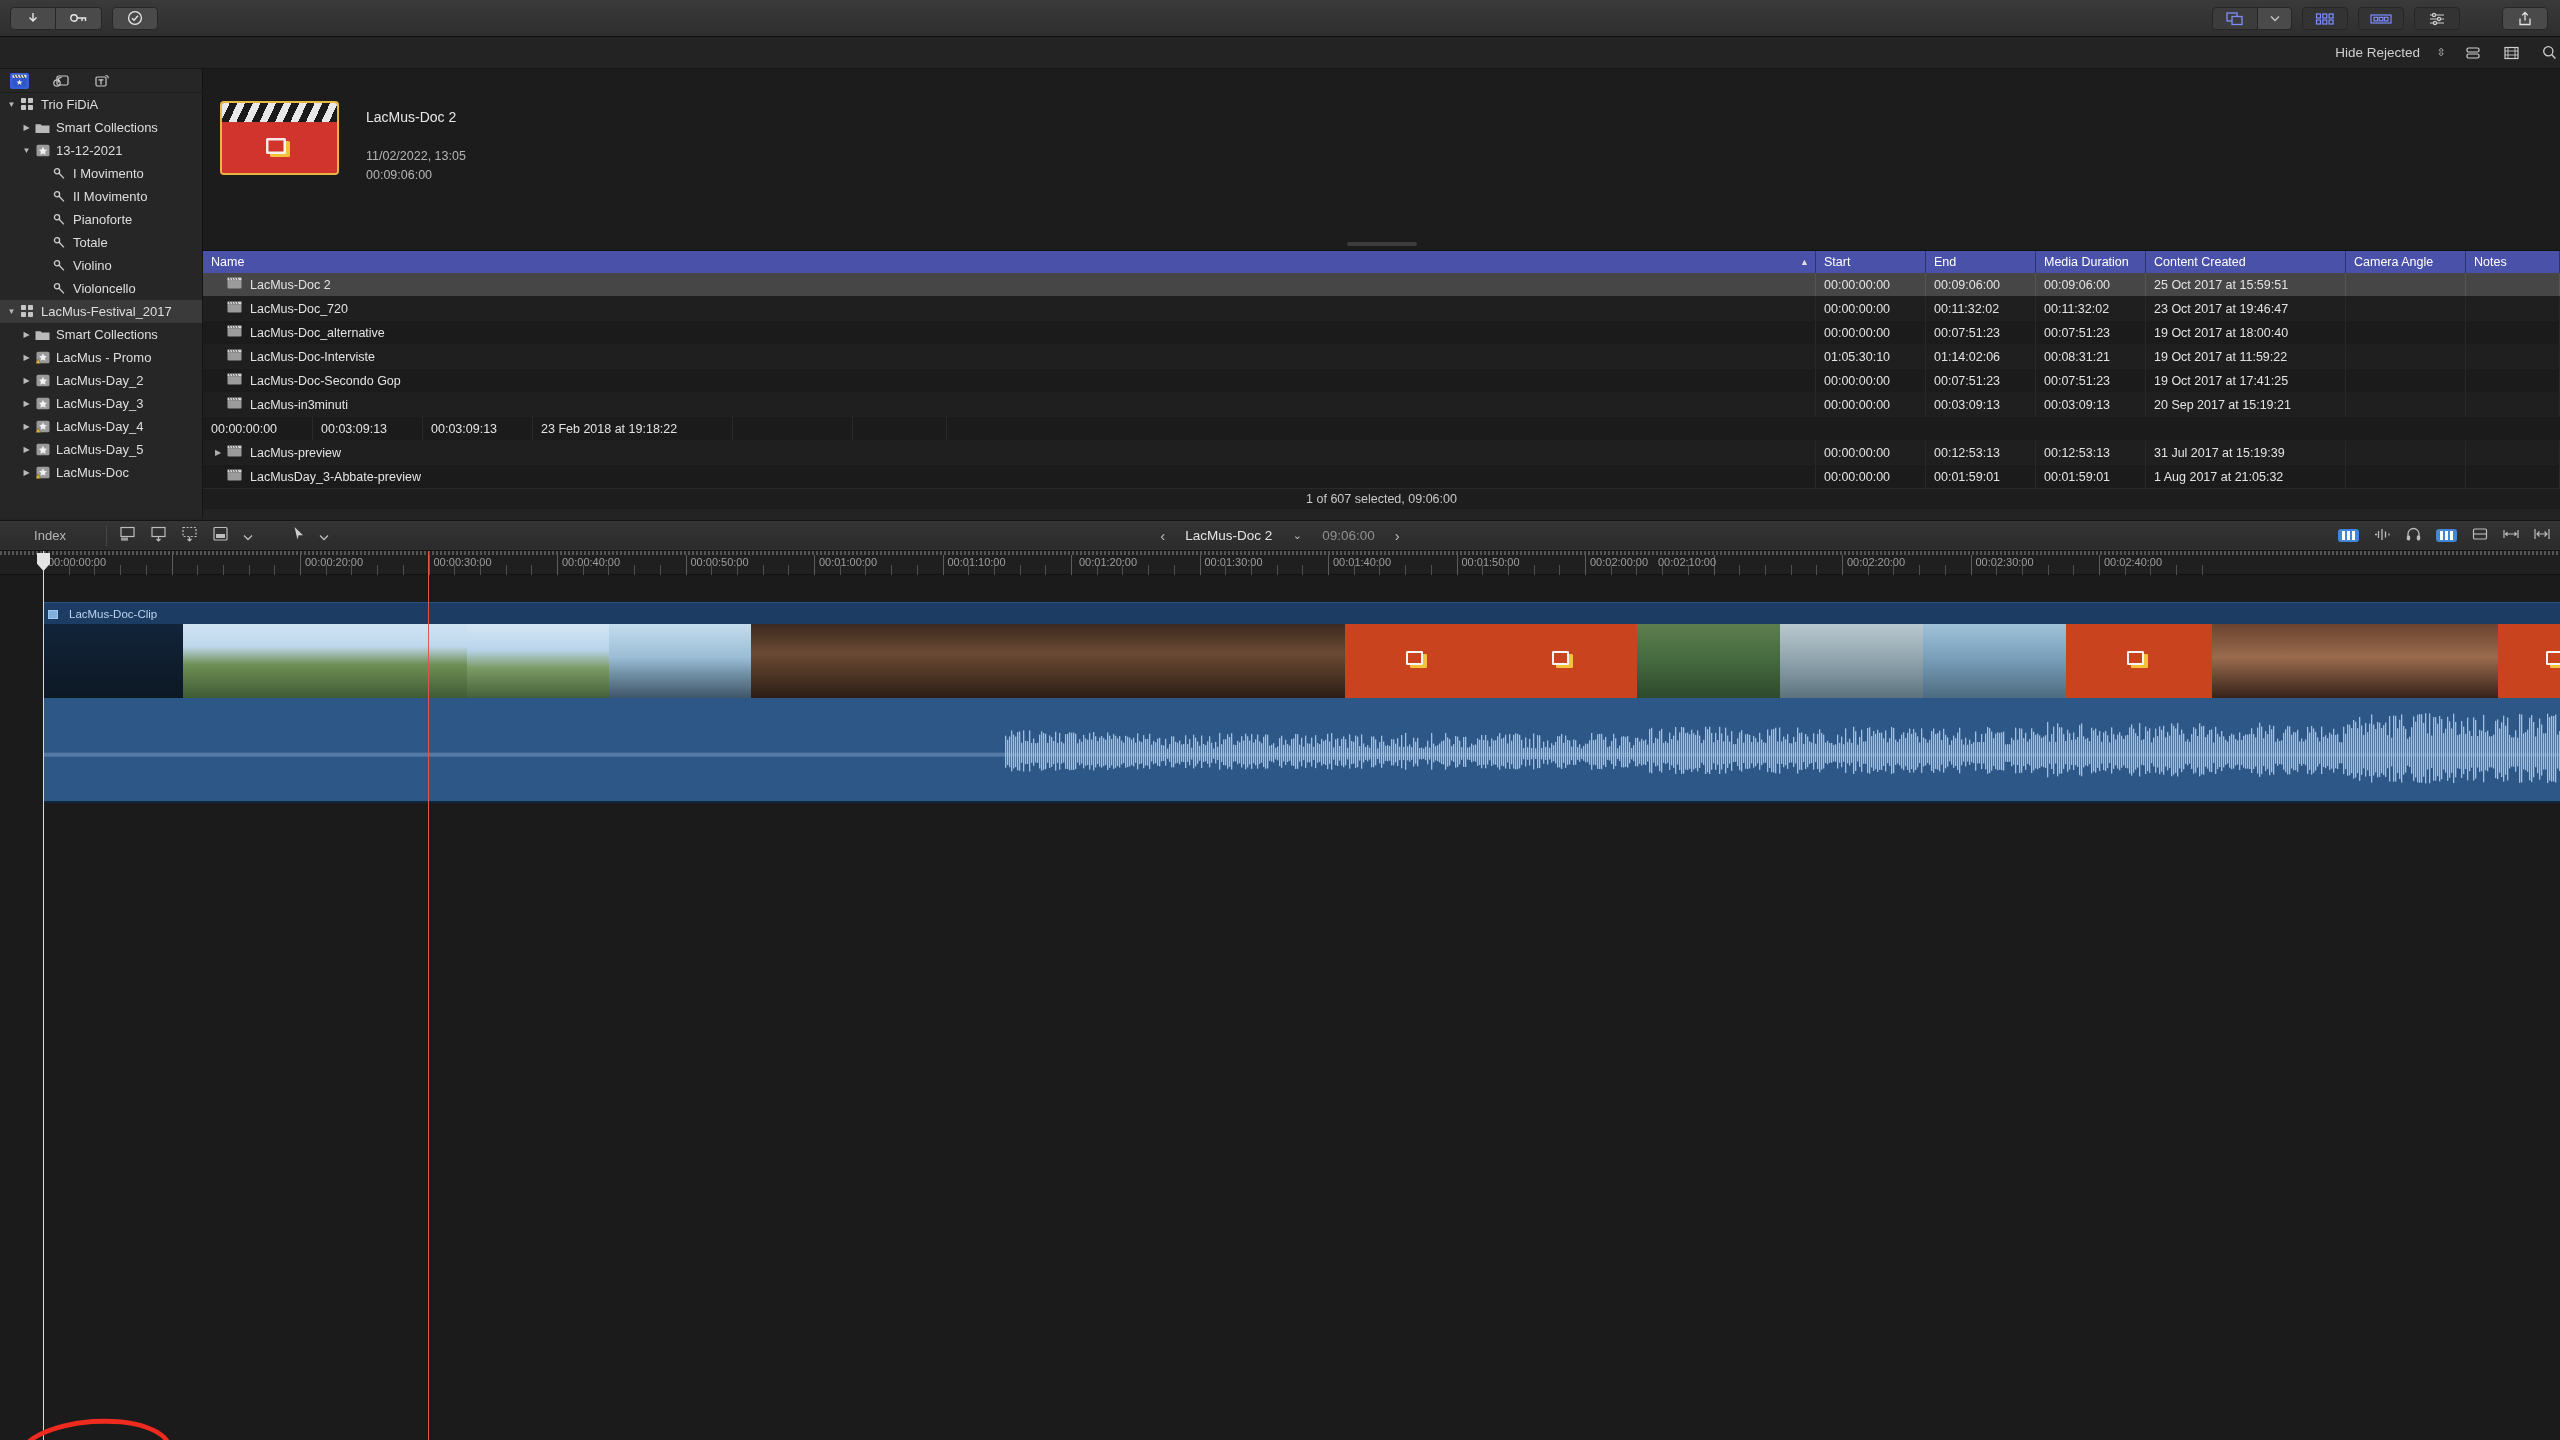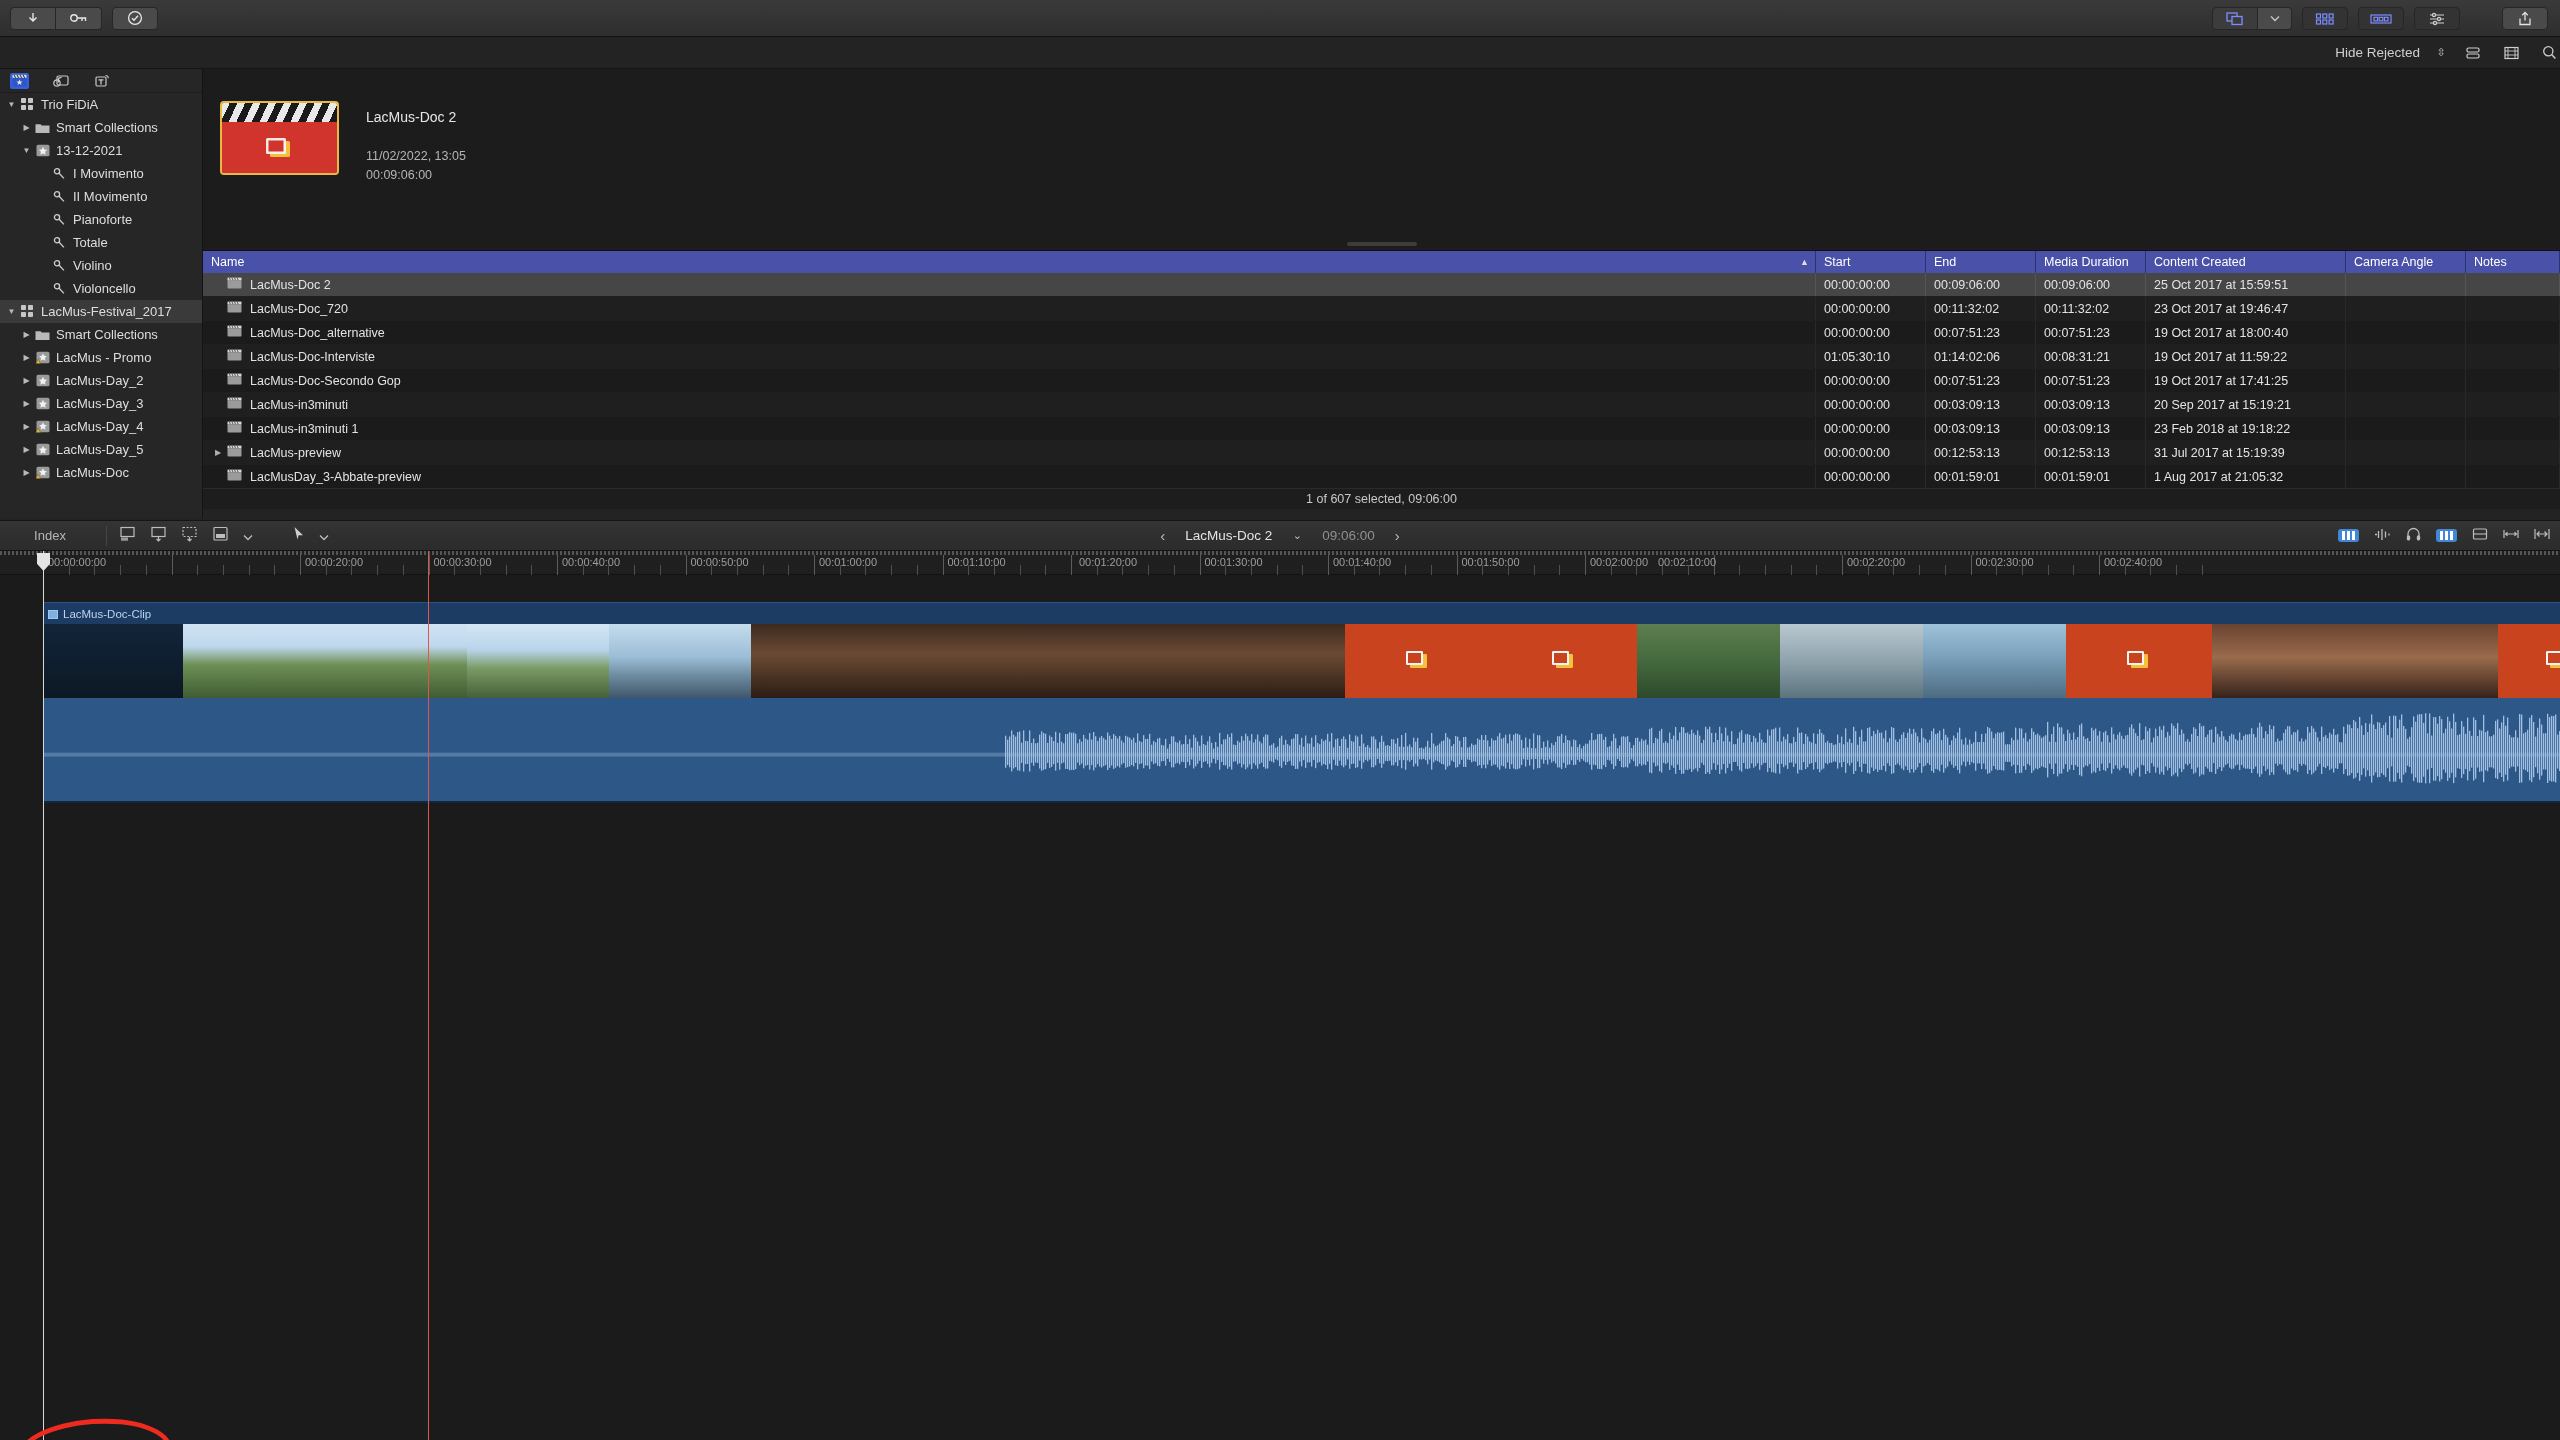--- a/index.html
+++ b/index.html
@@ -158,21 +158,21 @@
   .playhead { position: absolute; left: 428px; top: 0; width: 1px; height: 889px; background: #e2554a; z-index: 30; }
   .skimmer { position: absolute; left: 43px; top: 0; width: 1px; height: 889px; background: #d9d9d9; z-index: 29; }
   .skim-knob { position: absolute; left: 37px; top: 2px; width: 13px; height: 18px; background: #e4e4e4;
     clip-path: polygon(0 0, 100% 0, 100% 60%, 50% 100%, 0 60%); z-index: 31; }
 
   .lane-top { position: absolute; left: 0; top: 24px; width: 2560px; height: 52px; background: #1b1b1b; }
   .clipbar {
     position: absolute; left: 43px; top: 51px; width: 2517px; height: 22px;
     background: #1d3c63; border-top: 1px solid #2b5384;
   }
-  .cliplabel { display: flex; align-items: center; gap: 5px; font-size: 11.5px; color: #bcd3ef; padding-left: 5px; height: 22px; }
+  .cliplabel { display: flex; align-items: center; gap: 11px; font-size: 11.5px; color: #bcd3ef; padding-left: 5px; height: 22px; }
   .cliplabel .micon { width: 10px; height: 9px; background: #7fb0e0; border: 1px solid #9fc7ee; }
 
   .videotrack { position: absolute; left: 43px; top: 73px; width: 2517px; height: 74px; overflow: hidden; background: #16395f;}
   .vframe { position: absolute; top: 0; height: 74px; }
   .audiotrack {
     position: absolute; left: 43px; top: 147px; width: 2517px; height: 105px;
     background: #2d5787; border-bottom: 2px solid #0f2540;
   }
   .wave { position: absolute; left: 0; bottom: 0; width: 100%; height: 100%; }
 
@@ -634,29 +634,20 @@
             <span>LacMus-in3minuti</span>
           </div>
           <div class="cell" style="width: 110px;">00:00:00:00</div>
           <div class="cell" style="width: 110px;">00:03:09:13</div>
           <div class="cell" style="width: 110px;">00:03:09:13</div>
           <div class="cell" style="width: 200px;">20 Sep 2017 at 15:19:21</div>
           <div class="cell" style="width: 120px;"></div>
           <div class="cell" style="width: 94px;"></div>
         </div>
         <div class="row">
-          <div class="cell namecell" style="width: 1613px;">
-            <span class="rowdisc"></span>
-            <span class="clapper"><svg width="15" height="12" viewBox="0 0 15 12">
-                <rect x="0.5" y="3.4" width="14" height="8.2" rx="0.8" fill="#9b9b9b"></rect>
-                <path d="M0.5 0.6h14v2.9h-14z" fill="#d8d8d8"></path>
-                <path d="M2.2 0.6l1.3 2.9M4.8 0.6l1.3 2.9M7.4 0.6l1.3 2.9M10 0.6l1.3 2.9" stroke="#3a3a3a" stroke-width="0.8"></path>
-              </svg></span>
-            <span>LacMus-in3minuti 1</span>
-          </div>
           <div class="cell" style="width: 110px;">00:00:00:00</div>
           <div class="cell" style="width: 110px;">00:03:09:13</div>
           <div class="cell" style="width: 110px;">00:03:09:13</div>
           <div class="cell" style="width: 200px;">23 Feb 2018 at 19:18:22</div>
           <div class="cell" style="width: 120px;"></div>
           <div class="cell" style="width: 94px;"></div>
         </div>
         <div class="row">
           <div class="cell namecell" style="width: 1613px;">
             <span class="rowdisc">▶</span>

